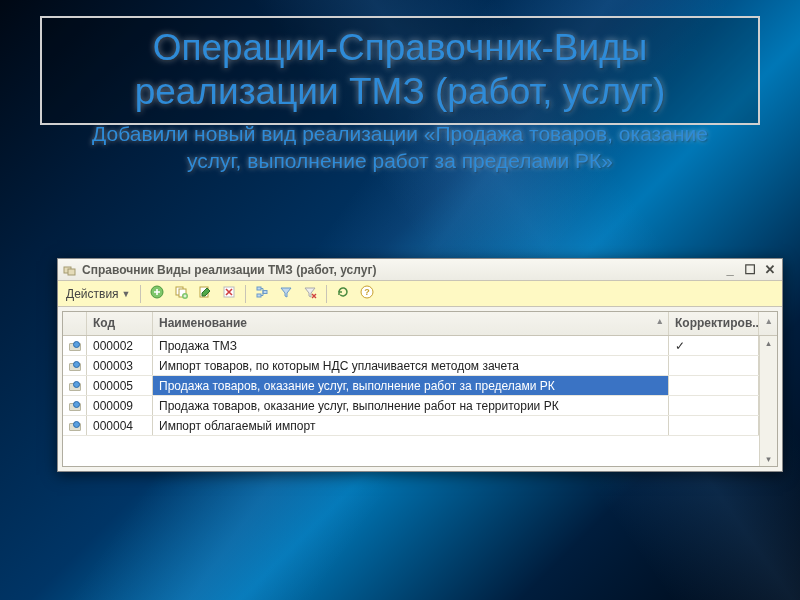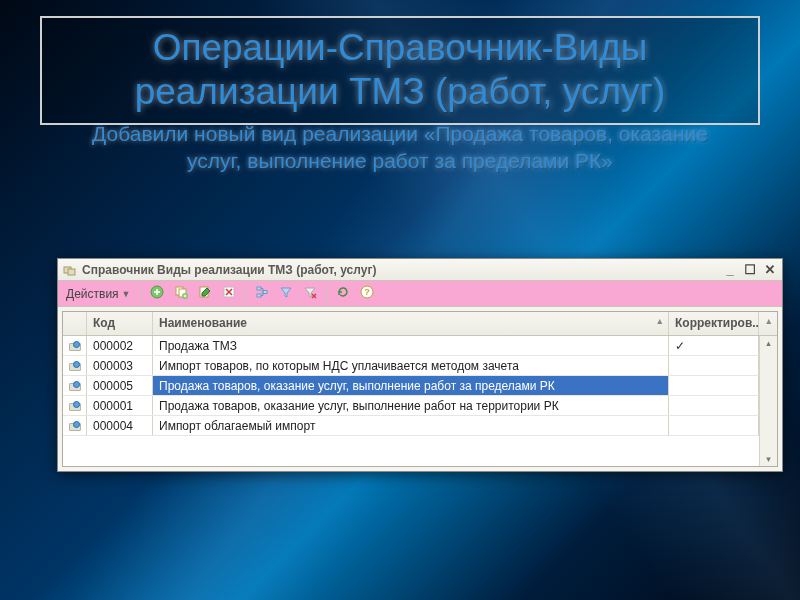--- a/index.html
+++ b/index.html
@@ -88,21 +88,21 @@
       width: 16px; height: 14px;
       font-size: 13px;
       color: #4a4a45;
       display: flex; align-items: center; justify-content: center;
       cursor: pointer;
       font-weight: bold;
       font-family: sans-serif;
     }
     .toolbar {
       height: 26px;
-      background: #f9a8d4;
+      background: #fef9c3;
       border-bottom: 1px solid #c8c4b6;
       display: flex;
       align-items: center;
       padding: 0 4px;
       gap: 2px;
     }
     .actions-btn {
       display: flex; align-items: center;
       padding: 2px 4px;
       color: #444;
@@ -338,21 +338,21 @@
           <div class="gc col-name">Продажа товаров, оказание услуг, выполнение работ за пределами РК</div>
           <div class="gc col-corr">
             <span class="check"></span>
           </div>
           <div class="gc col-scroll"></div>
         </div>
         <div class="grid-row">
           <div class="gc col-marker">
             <span class="row-icon"></span>
           </div>
-          <div class="gc col-code">000001</div>
+          <div class="gc col-code">000009</div>
           <div class="gc col-name">Продажа товаров, оказание услуг, выполнение работ на территории РК</div>
           <div class="gc col-corr">
             <span class="check"></span>
           </div>
           <div class="gc col-scroll"></div>
         </div>
         <div class="grid-row">
           <div class="gc col-marker">
             <span class="row-icon"></span>
           </div>

